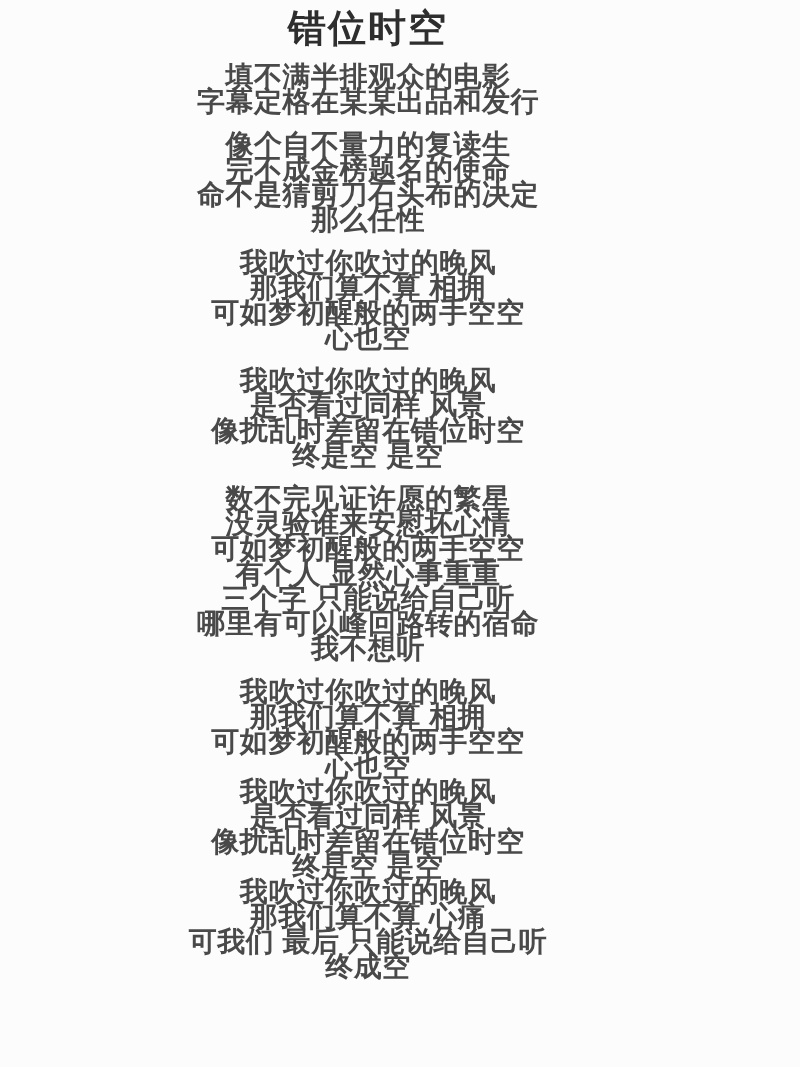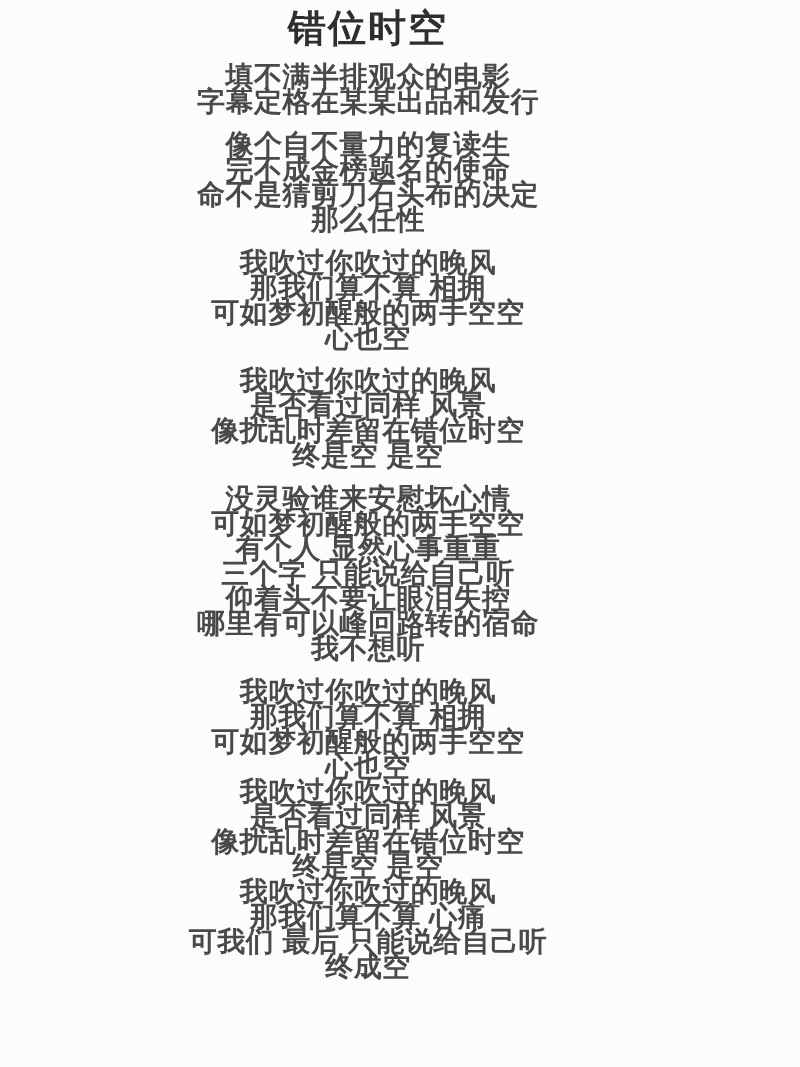--- a/index.html
+++ b/index.html
@@ -71,25 +71,25 @@
         <p class="line">可如梦初醒般的两手空空</p>
         <p class="line">心也空</p>
       </div>
       <div class="stanza">
         <p class="line">我吹过你吹过的晚风</p>
         <p class="line">是否看过同样 风景</p>
         <p class="line">像扰乱时差留在错位时空</p>
         <p class="line">终是空 是空</p>
       </div>
       <div class="stanza">
+        <p class="line">数不完见证许愿的繁星</p>
         <p class="line">没灵验谁来安慰坏心情</p>
         <p class="line">可如梦初醒般的两手空空</p>
         <p class="line">有个人 显然心事重重</p>
         <p class="line">三个字 只能说给自己听</p>
-        <p class="line">仰着头不要让眼泪失控</p>
         <p class="line">哪里有可以峰回路转的宿命</p>
         <p class="line">我不想听</p>
       </div>
       <div class="stanza">
         <p class="line">我吹过你吹过的晚风</p>
         <p class="line">那我们算不算 相拥</p>
         <p class="line">可如梦初醒般的两手空空</p>
         <p class="line">心也空</p>
         <p class="line">我吹过你吹过的晚风</p>
         <p class="line">是否看过同样 风景</p>

